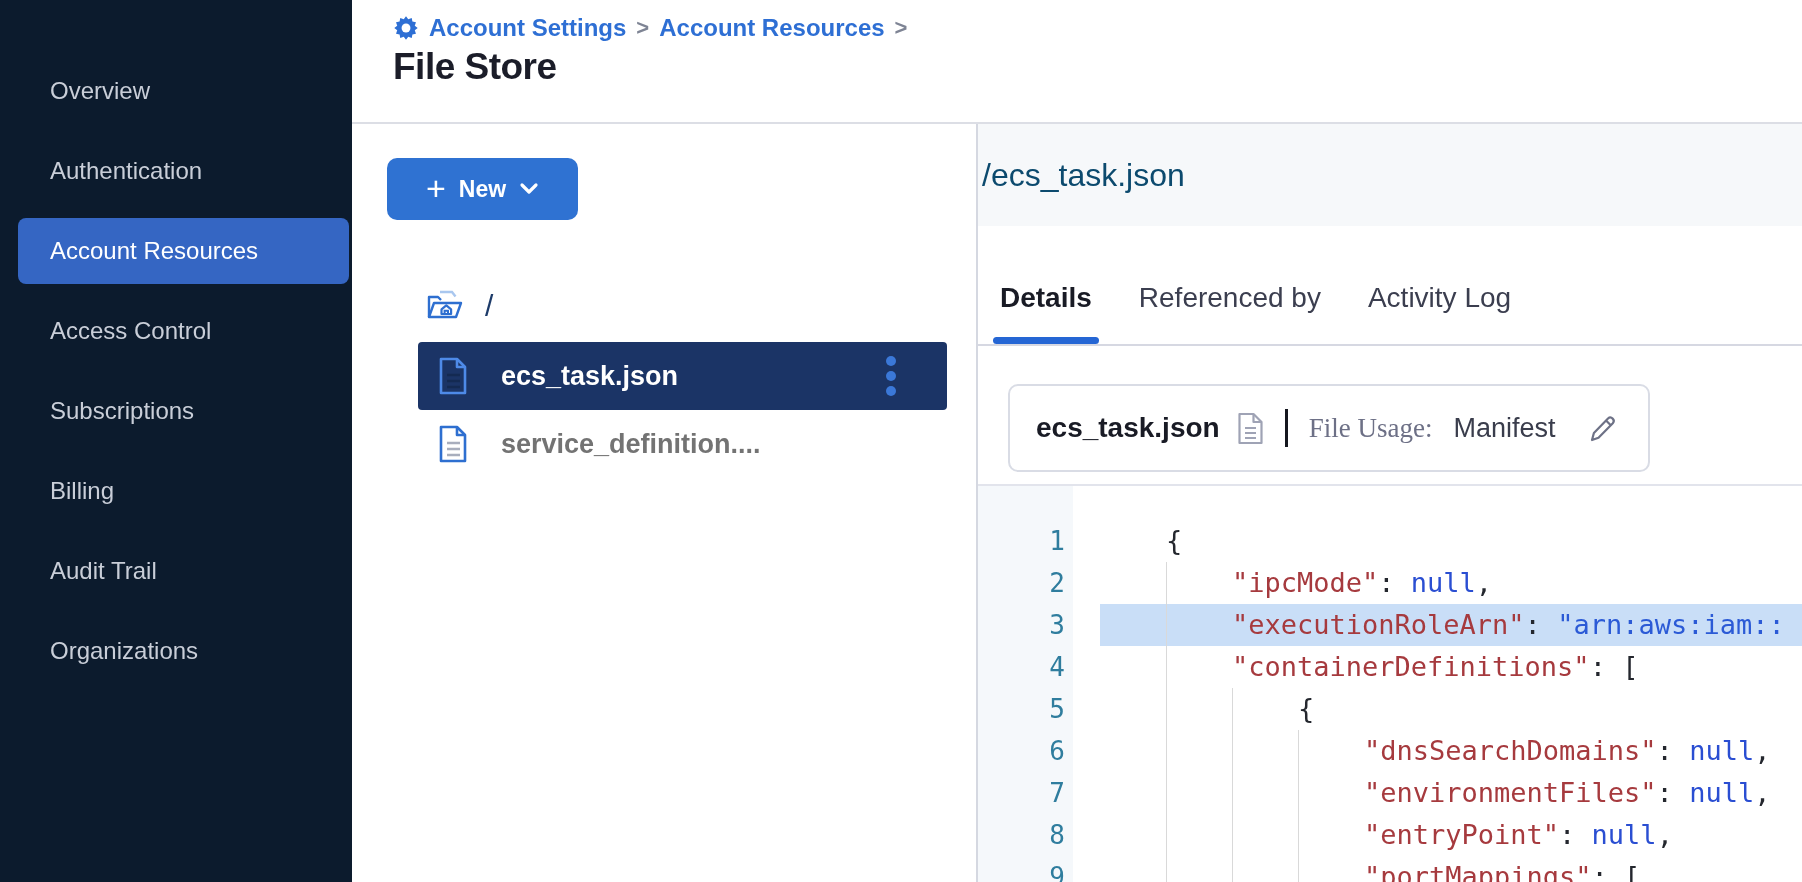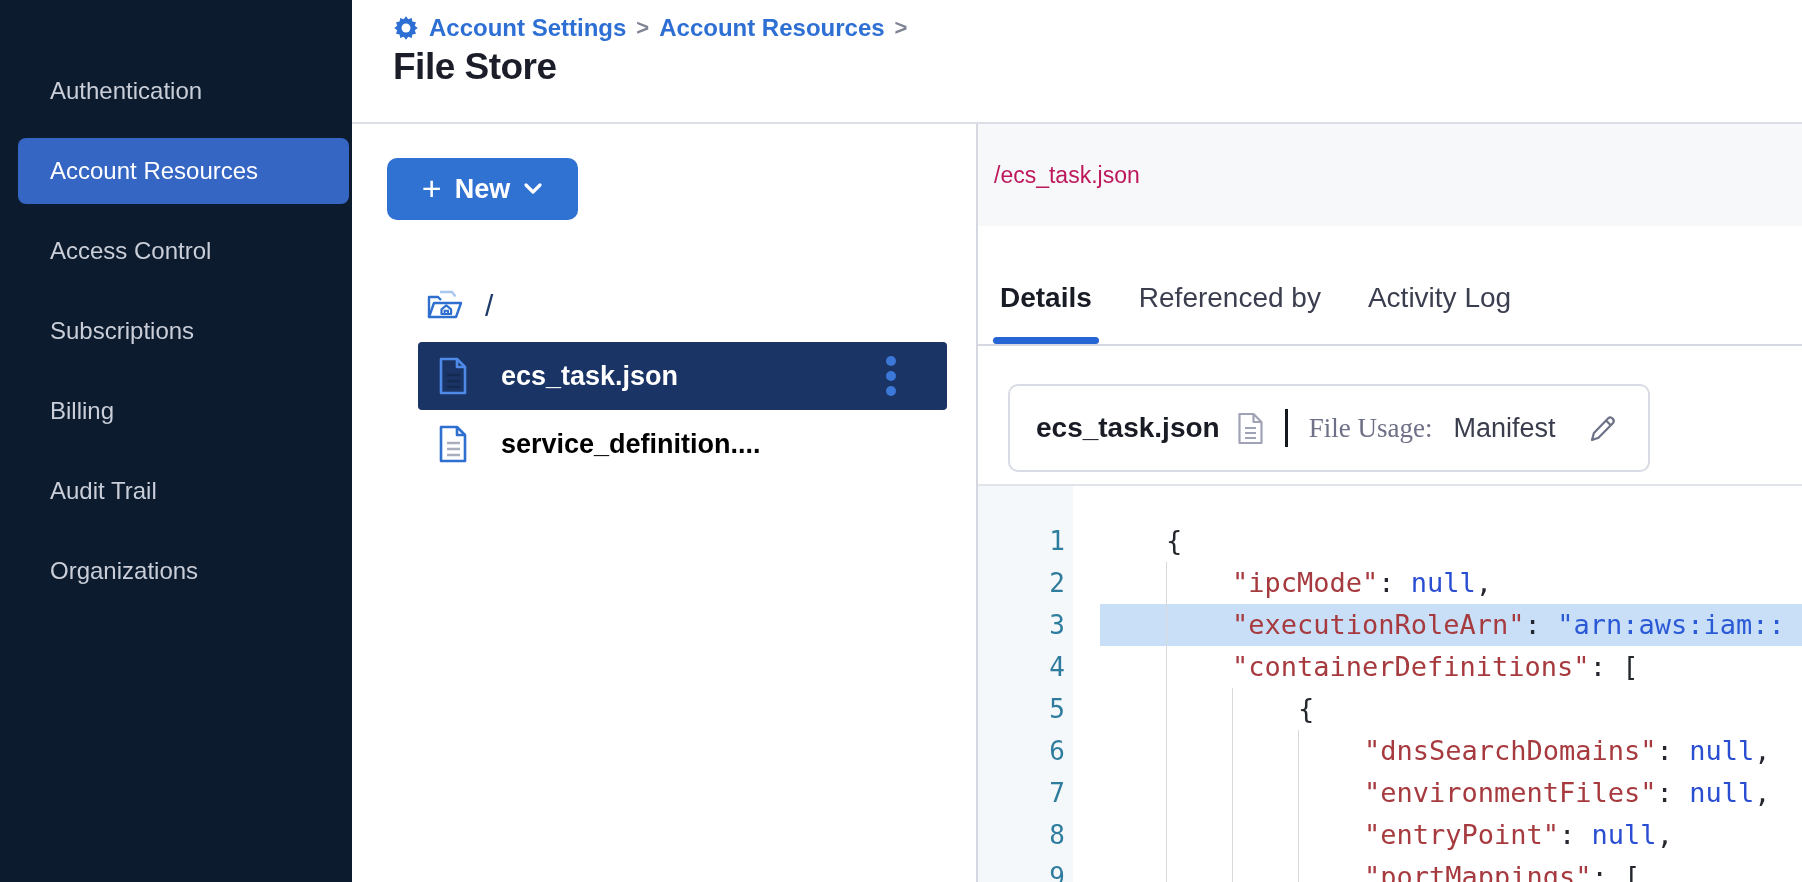--- a/index.html
+++ b/index.html
@@ -24,35 +24,35 @@
   .page-title { font-size:37px; font-weight:700; color:#1B1D29; letter-spacing:-0.5px; }
 
   .content { flex:1; min-height:0; display:flex; }
 
   
   .file-panel { width:626px; flex-shrink:0; border-right:2px solid #D5D8E1; }
   .new-btn { margin:34px 0 0 35px; width:191px; height:62px; background:#2F72D2; border:none;
              border-radius:10px; color:#fff; display:flex; align-items:center; justify-content:center;
              gap:13px; cursor:pointer; }
   .new-btn .plus { font-size:34px; font-weight:400; line-height:1; margin-top:-3px; }
-  .new-btn .nb-label { font-size:27px; font-weight:700; }
+  .new-btn .nb-label { font-size:23px; font-weight:700; }
   .root-row { margin:68px 0 0 73px; display:flex; align-items:center; gap:20px; cursor:pointer; }
   .root-slash { font-size:30px; color:#1D3B69; }
   .file-list { margin:18px 29px 0 66px; }
   .file-row { height:68px; display:flex; align-items:center; padding-left:20px;
               border-radius:4px; cursor:pointer; }
   .file-row.selected { background:#1B3466; }
-  .file-name { margin-left:33px; font-size:27px; font-weight:600; color:#000000; }
+  .file-name { margin-left:33px; font-size:27px; font-weight:600; color:#737373; }
   .file-row.selected .file-name { color:#fff; }
   .kebab { margin-left:auto; margin-right:50px; display:flex; cursor:pointer; }
 
   
   .details-panel { flex:1; min-width:0; display:flex; flex-direction:column; }
   .path-bar { height:102px; flex-shrink:0; background:#F6F8FA; display:flex; align-items:center;
-              padding-left:16px; font-size:23px; color:#be185d; }
+              padding-left:4px; font-size:32px; color:#0c4a6e; }
   .tabs { margin-top:44px; height:76px; flex-shrink:0; border-bottom:2px solid #D6D8E2;
           display:flex; gap:47px; padding-left:22px; }
   .tab { font-size:28px; color:#3B3E4F; padding-top:12px; position:relative; cursor:pointer; }
   .tab.active { font-weight:700; color:#191B25; }
   .tab.active::after { content:""; position:absolute; left:-7px; right:-7px; bottom:0; height:7px;
                        background:#2566D4; border-radius:4px; }
 
   .file-info-card { margin:38px 0 0 30px; width:642px; height:88px; flex-shrink:0;
                     border:2px solid #D9DCE5; border-radius:10px; display:flex; align-items:center;
                     padding:0 26px; gap:17px; background:#fff; }
@@ -84,20 +84,23 @@
 
   svg { display:block; }
 </style>
 </head>
 <body>
 
 <div class="app">
 
   <aside class="sidebar" id="sidebar-nav">
       <div class="side-item">
+    <span>Overview</span>
+  </div>
+      <div class="side-item">
     <span>Authentication</span>
   </div>
       <div class="side-item active">
     <span>Account Resources</span>
   </div>
       <div class="side-item">
     <span>Access Control</span>
   </div>
       <div class="side-item">
     <span>Subscriptions</span>

